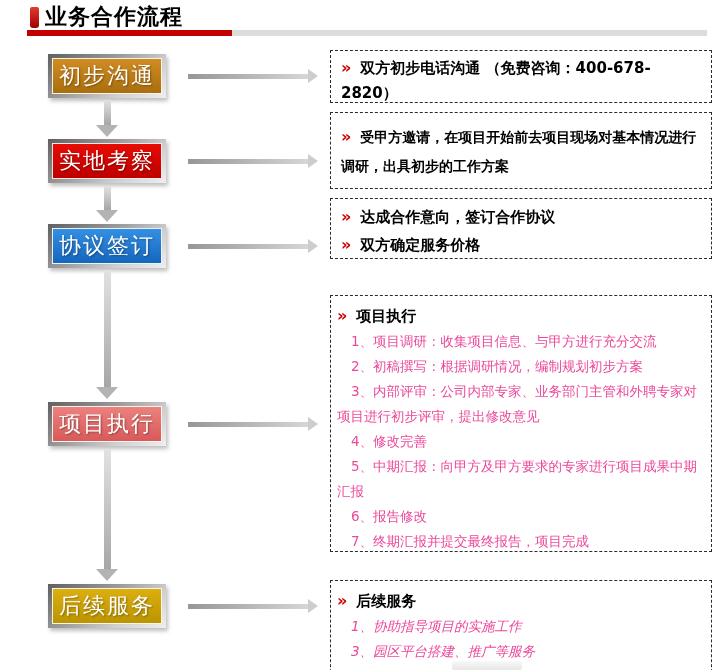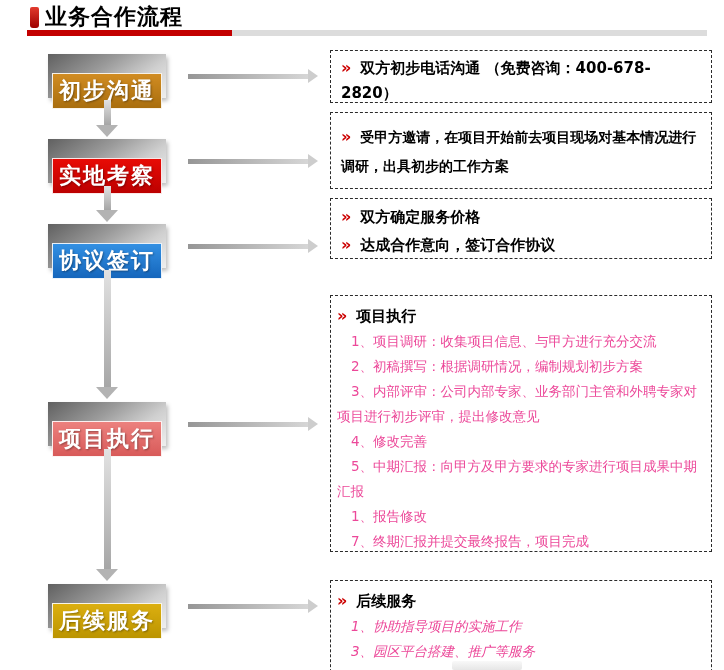--- a/index.html
+++ b/index.html
@@ -13,22 +13,22 @@
   .title { position:absolute; left:45px; top:2px; font-size:22px; font-weight:bold; color:#000; letter-spacing:1px;text-align:right; }
   .rule  { position:absolute; left:27px; top:30px; width:680px; height:6px; background:#dcdcdc; }
   .rule-red { width:205px; height:100%; background:#c30000; }
 
   
   .step-frame { position:absolute; padding:4px;
     background:linear-gradient(145deg,#606060 0%,#9a9a9a 40%,#cfcfcf 70%,#efefef 100%);
     box-shadow:2px 3px 4px rgba(0,0,0,0.25); }
   .step-inner { width:100%; height:100%; border:1px solid rgba(255,255,255,0.9);
     display:flex; align-items:center; justify-content:center;
-    color:#fff; font-weight:bold; font-size:22px; letter-spacing:2px;
-    text-shadow:1px 1px 2px rgba(0,0,0,0.35);margin-top:15px; }
+    color:#fff; font-weight:normal; font-size:22px; letter-spacing:2px;
+    text-shadow:1px 1px 2px rgba(0,0,0,0.35); }
 
   
   .h-arrow { position:absolute; height:14px; display:flex; align-items:center; }
   .h-bar  { flex:1; height:5px; background:linear-gradient(to right,#969696,#d6d6d6); }
   .h-head { width:0; height:0; border-top:7px solid transparent; border-bottom:7px solid transparent;
             border-left:10px solid #cdcdcd; }
   .v-arrow { position:absolute; width:24px; display:flex; flex-direction:column; align-items:center; }
   .v-stem { width:7px; flex:1; background:linear-gradient(to bottom,#e2e2e2,#a6a6a6); }
   .v-head { width:0; height:0; border-left:11px solid transparent; border-right:11px solid transparent;
             border-top:12px solid #b3b3b3; }
@@ -114,33 +114,33 @@
           <div class="chev-line"><span class="chev">»</span><span>双方初步电话沟通 （免费咨询：400-678-2820）</span></div>
         </div>
       </div>
       <div class="detail d2" style="left: 330px; top: 112px; width: 382px; height: 77px;">
         <div class="inner">
           <div class="chev-line"><span class="chev">»</span><span>受甲方邀请，在项目开始前去项目现场对基本情况进行调研，出具初步的工作方案</span></div>
         </div>
       </div>
       <div class="detail d3" style="left: 330px; top: 198px; width: 382px; height: 61px;">
         <div class="inner">
+          <div class="chev-line"><span class="chev">»</span><span>达成合作意向，签订合作协议</span></div>
           <div class="chev-line"><span class="chev">»</span><span>双方确定服务价格</span></div>
-          <div class="chev-line"><span class="chev">»</span><span>达成合作意向，签订合作协议</span></div>
         </div>
       </div>
       <div class="detail d4" style="left: 330px; top: 263px; width: 382px; height: 257px; margin-top: 32px;">
         <div class="inner">
           <div class="list-head"><span class="chev">»</span><span>项目执行</span></div>
           <div class="num-item">1、项目调研：收集项目信息、与甲方进行充分交流</div>
           <div class="num-item">2、初稿撰写：根据调研情况，编制规划初步方案</div>
           <div class="num-item">3、内部评审：公司内部专家、业务部门主管和外聘专家对项目进行初步评审，提出修改意见</div>
           <div class="num-item">4、修改完善</div>
           <div class="num-item">5、中期汇报：向甲方及甲方要求的专家进行项目成果中期汇报</div>
-          <div class="num-item">1、报告修改</div>
+          <div class="num-item">6、报告修改</div>
           <div class="num-item">7、终期汇报并提交最终报告，项目完成</div>
         </div>
       </div>
       <div class="detail d5" style="left: 330px; top: 536px; width: 382px; height: 107px; margin-top: 44px;">
         <div class="inner">
           <div class="list-head"><span class="chev">»</span><span>后续服务</span></div>
           <div class="num-item">1、协助指导项目的实施工作</div>
           <div class="num-item">3、园区平台搭建、推广等服务</div>
         </div>
       </div>

